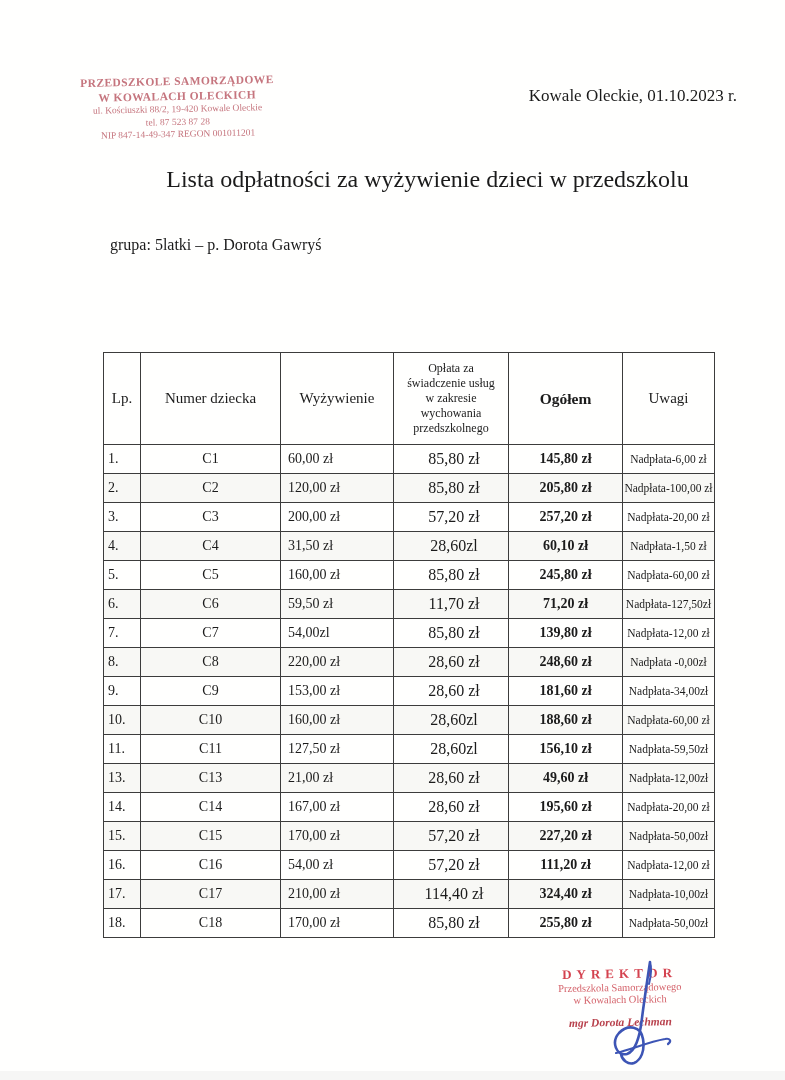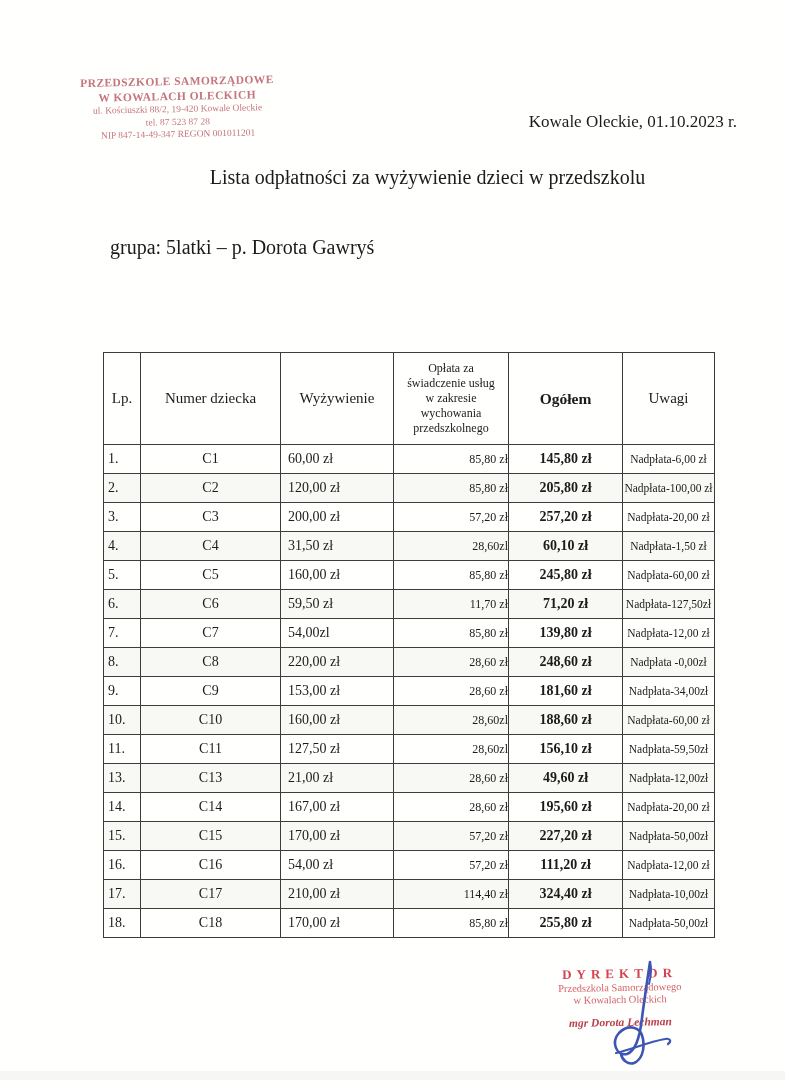--- a/index.html
+++ b/index.html
@@ -23,36 +23,36 @@
     text-align: center;
     transform: rotate(-1.2deg);
     color: #c16a74;
     line-height: 1.28;
     opacity: .92;
   }
   .header-stamp .s-line-big { font-size: 11.5px; font-weight: bold; letter-spacing: .4px; }
   .header-stamp .s-line-small { font-size: 9.5px; }
 
   .date-line {
-    position: absolute; top: 112px; right: 48px;
+    position: absolute; top: 86px; right: 48px;
     font-size: 17px;
     margin-left: 24px;
   }
 
   .page-title {
     position: absolute; top: 166px; left: 0; right: 0;
     padding-left: 58px;
     text-align: center;
-    font-size: 20px;
+    font-size: 24px;
     margin-left: 12px;
   }
 
   .group-line {
     position: absolute; top: 236px; left: 110px;
-    font-size: 20px;
+    font-size: 16px;
     text-align: right;
   }
 
   .month-heading {
     position: absolute; top: 300px; left: 108px;
     font-size: 17px; font-weight: bold;
     border-bottom: 2.5px solid #151515;
     padding-bottom: 1px; padding-right: 4px;
     letter-spacing: .3px;
   }
@@ -72,21 +72,21 @@
   .payments-table tbody tr { height: 29px; }
   .payments-table tbody tr:nth-child(even) { background: #f8f8f5; }
 
   th.th-generic { font-weight: normal; font-size: 15px; text-align: center; }
   th.th-oplata  { font-weight: normal; font-size: 12px; text-align: center; padding: 8px 8px; line-height: 1.25; }
   th.th-ogolem  { font-weight: bold;   font-size: 15.5px; text-align: center; }
 
   td.c-lp    { font-size: 14px; text-align: left; padding-left: 4px; }
   td.c-num   { font-size: 14px; text-align: center; }
   td.c-wyz   { font-size: 14px; text-align: left; padding-left: 7px; margin-top: 10px; }
-  td.c-opl   { font-size: 12px; text-align: right; padding-left: 6px; font-family: Liberation Serif, serif; }
+  td.c-opl   { font-size: 16px; text-align: center; padding-left: 6px; font-family: Liberation Serif, serif; }
   td.c-ogl   { font-size: 14px; font-weight: bold; text-align: center; }
   td.c-uwagi { font-size: 11.5px; text-align: center; white-space: nowrap; overflow: visible; }
 
   
   .director-stamp {
     position: absolute; left: 520px; top: 966px; width: 200px;
     text-align: center;
     transform: rotate(-1deg);
     line-height: 1.2;
   }

